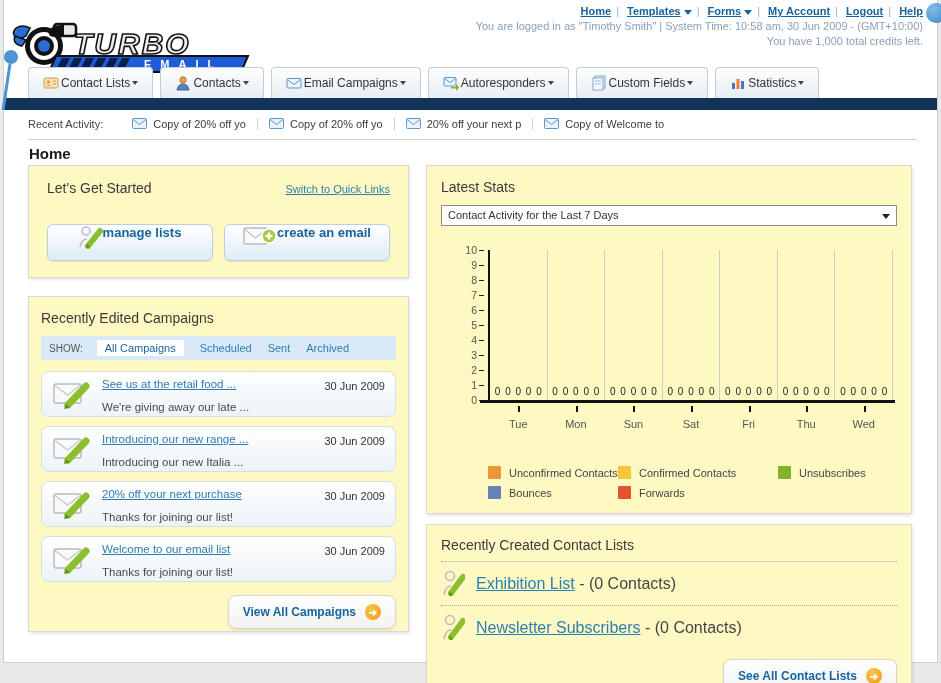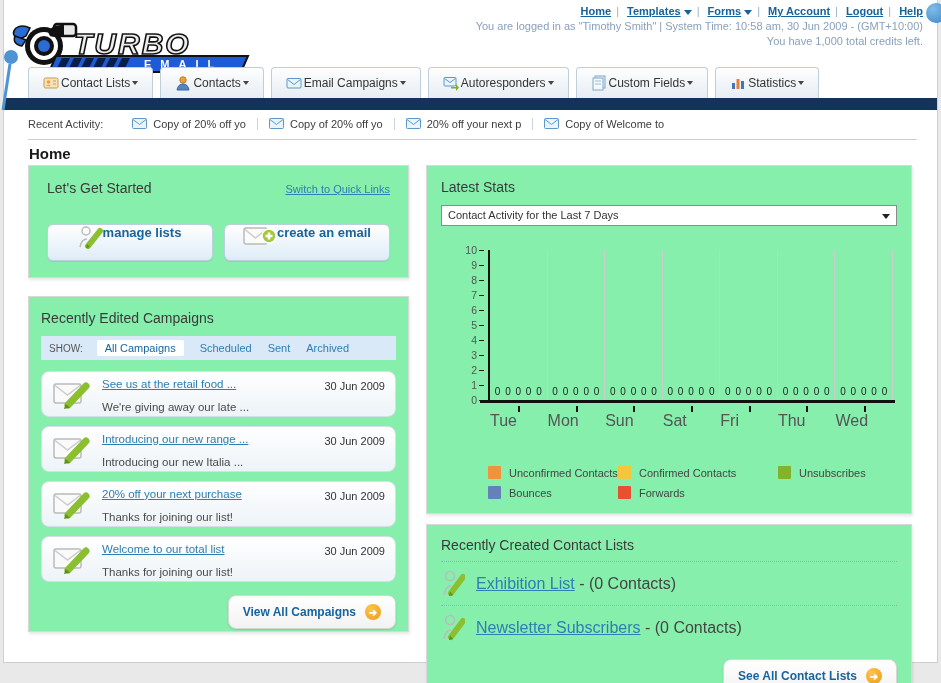--- a/index.html
+++ b/index.html
@@ -35,21 +35,21 @@
   .activity-row { position:absolute; left:0; top:110px; width:100%; height:27px; display:flex;
                   align-items:center; padding-left:24px; font-size:11px; color:#3C3C3C; background:#fff; }
   .activity-label { margin-right:18px; color:#444; }
   .activity-item { display:flex; align-items:center; gap:6px; padding:0 11px; cursor:pointer; }
   .activity-item + .activity-item { border-left:1px solid #C9D6E2; }
   .activity-rule { position:absolute; left:24px; right:20px; top:139px; border-top:1px solid #CFCFCF; }
 
   .page-title { position:absolute; left:25px; top:145px; font-size:15px; font-weight:bold; color:#1A1A1A; }
 
   
-  .panel { background:#86efac; border:1px solid #D8D8D8; box-shadow:1px 2px 3px rgba(0,0,0,0.10); }
+  .panel { background:#fef9c3; border:1px solid #D8D8D8; box-shadow:1px 2px 3px rgba(0,0,0,0.10); }
   .panel-title { font-size:14px; color:#3A3A3A; }
   .left-col  { position:absolute; left:24px; top:165px; width:381px; }
   .right-col { position:absolute; left:422px; top:165px; width:486px; }
 
   
   .get-started { padding:14px 18px 16px; }
   .gs-head { display:flex; justify-content:space-between; align-items:baseline; }
   .link-blue { color:#2E7EB3; font-size:11px; text-decoration:underline; cursor:pointer; }
   .gs-buttons { display:flex; gap:11px; margin-top:12px; }
   .gs-btn { flex:1; display:flex; justify-content:center; height:37px;
@@ -89,21 +89,21 @@
   .chart { position:relative; height:186px; margin-top:24px; font-size:10px; }
   .y-axis { position:absolute; left:0; top:0; width:47px; height:150px; }
   .y-tick-label { position:absolute; right:11px; width:30px; text-align:right; color:#555; font-size:10.5px; }
   .y-tick-mark { position:absolute; width:5px; height:1px; background:#222; right:4px; }
   .x-axis-line { position:absolute; left:39px; right:2px; top:150px; height:3px; background:#111; }
   .plot { position:absolute; left:47px; right:4px; top:0; height:150px; border-left:2px solid #111; display:flex; }
   .day-group { position:relative; flex:1; border-right:1px solid #CCC; }
   .zeros { position:absolute; left:0; right:0; bottom:3px; display:flex; justify-content:space-evenly;
            color:#222; font-size:10px; }
   .day-tick { position:absolute; left:50%; bottom:-12px; width:2px; height:6px; background:#111; }
-  .day-label { position:absolute; left:0; right:0; bottom:-30px; color:#555; font-size:16px; }
+  .day-label { position:absolute; left:0; right:0; bottom:-30px; text-align:center; color:#555; font-size:11px; }
   .legend { margin:30px 0 0 47px; display:grid; grid-template-columns:130px 160px 1fr; row-gap:7px; }
   .legend-item { display:flex; align-items:center; gap:8px; font-size:11px; color:#444; }
   .swatch { width:13px; height:13px; border-radius:1px; flex:0 0 auto; }
 
   
   .lists { margin-top:10px; padding:12px 14px 12px; }
   .lists .panel-title { padding-bottom:8px; border-bottom:1px dotted #A8A8A8; }
   .list-item { display:flex; align-items:center; gap:11px; padding:8px 2px; font-size:16px; cursor:pointer; }
   .list-item.dotted { border-bottom:1px dotted #A8A8A8; }
   .list-name { color:#2E7EB3; text-decoration:underline; }
@@ -337,21 +337,21 @@
   </div>
 
   <div class="campaign-item">
     <svg width="40" height="30" viewBox="0 0 40 30">
       <rect x="2" y="5" width="27" height="19" rx="2" fill="#FAFAFA" stroke="#BBB" stroke-width="1.5"></rect>
       <polyline points="3,6.5 15.5,16 28,6.5" fill="none" stroke="#CCC" stroke-width="1.5"></polyline>
       <line x1="16" y1="26" x2="34" y2="7" stroke="#8CBF2F" stroke-width="7" stroke-linecap="round"></line>
       <polygon points="12,30 18,28.5 13.5,25" fill="#5E8F1D"></polygon>
     </svg>
     <span class="ci-text">
-      <a class="ci-title">Welcome to our total list</a><br>
+      <a class="ci-title">Welcome to our email list</a><br>
       <span class="ci-sub">Thanks for joining our list!</span>
     </span>
     <span class="ci-date">30 Jun 2009</span>
   </div>
 </div>
         <div class="view-row">
           <button class="pill-btn">
             <span>View All Campaigns</span>
             <span class="go-circle">➔</span>
           </button>

